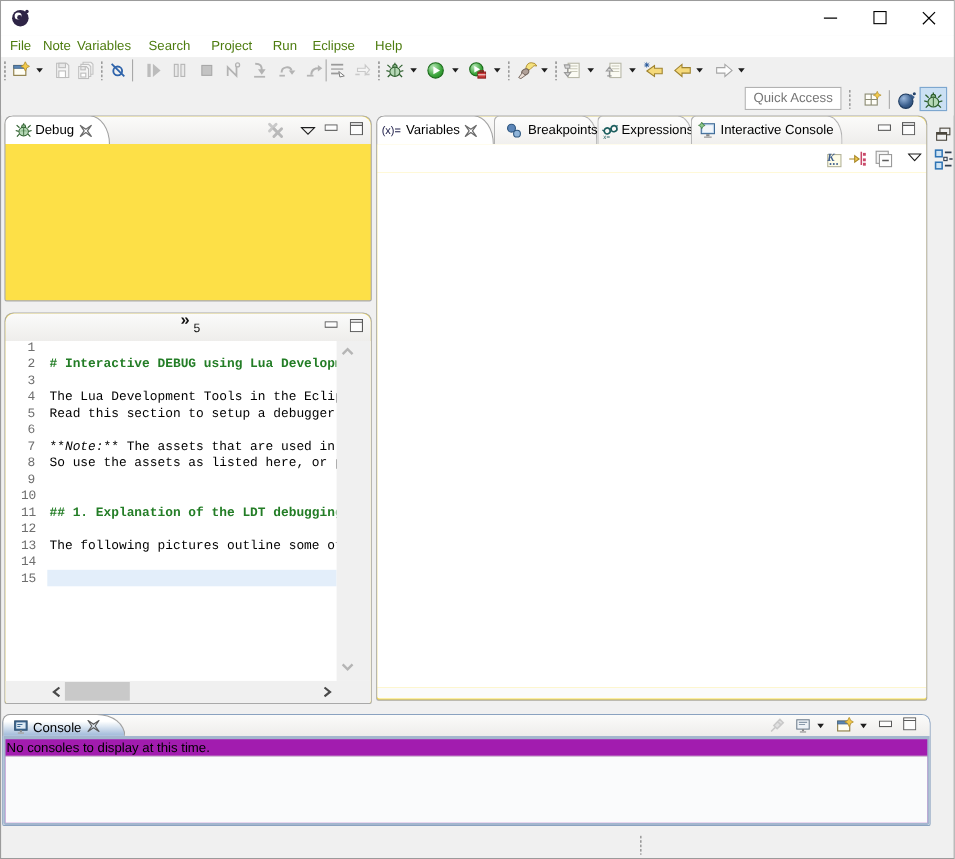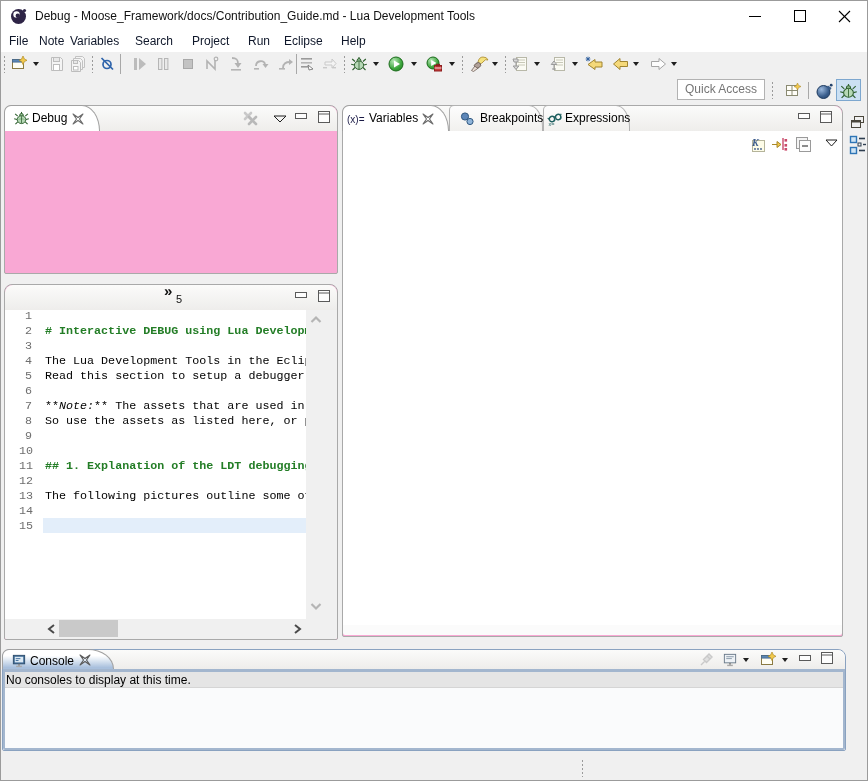--- a/index.html
+++ b/index.html
@@ -9,36 +9,36 @@
   font-size:12px; color:#000;
   background:#f0f0f0; position:relative; overflow:hidden;
 }
 #win { position:absolute; left:0; top:0; width:868px; height:781px;
   border:1px solid #9b9b9b; background:#f0f0f0; }
 
 #titlebar { position:absolute; left:0; top:0; width:866px; height:31px; background:#fff; }
 #title-text { position:absolute; left:34px; top:8px; color:#111; }
 
 #menubar { position:absolute; left:0; top:31px; width:866px; height:20px; background:#fff; }
-.menu { position:absolute; top:2px; color:#0f172a; }
+.menu { position:absolute; top:2px; color:#4d7c0f; }
 
 #toolbar { position:absolute; left:0; top:51px; width:866px; height:26px; background:#f0f0f0; }
 #toolbar2 { position:absolute; left:0; top:77px; width:866px; height:27px; background:#f0f0f0; }
 .tbi { position:absolute; top:4px; width:16px; height:16px; }
 .dd { position:absolute; top:10px; width:0; height:0; border-left:3.5px solid transparent; border-right:3.5px solid transparent; border-top:4px solid #1e1e1e; }
 .vsep { position:absolute; top:2px; width:1px; height:20px; background:#a8a8a8; }
 .dsep { position:absolute; top:3px; width:3px; height:18px;
   background-image:radial-gradient(circle, #9a9a9a 35%, transparent 40%);
   background-size:3px 4px; background-repeat:repeat-y; }
 #qa { position:absolute; left:676px; top:1px; width:88px; height:21px; background:#fff;
   border:1px solid #b2b2b2; color:#757575; font-size:12px; line-height:19px; padding-left:7px; }
 #persp-sel { position:absolute; left:835px; top:1px; width:25px; height:22px;
   background:#cbe0f3; border:1px solid #7da7cf; }
 
-.panel { position:absolute; background:#f9a8d4; border:1px solid #a9a9a9;
+.panel { position:absolute; background:#fde047; border:1px solid #a9a9a9;
   border-radius:8px 8px 2px 2px; }
 .phead { position:absolute; left:0; top:0; right:0; height:25px;
   background:linear-gradient(#fbfbfa,#eeedeb); border-radius:8px 8px 0 0; }
 .tab { position:absolute; top:-1px; height:26px; background:#fff;
   border:1px solid #a0a0a0; border-bottom:none;
   border-radius:7px 18px 0 0 / 7px 26px 0 0; }
 .tab.inactive { background:linear-gradient(#fdfdfd,#f1f0ee); border-color:#b2b2b2;
   border-radius:5px 14px 0 0 / 5px 22px 0 0; }
 .tab.active-blue { background:linear-gradient(#ffffff 30%, #dde7f2 55%, #a9c0dd 92%); }
 .tablabel { position:absolute; top:5px; color:#000; white-space:nowrap; }
@@ -64,21 +64,20 @@
 <body>
 <div id="win">
 
 <div id="titlebar">
   <svg class="ic" style="left:9px;top:6px" width="18" height="18" viewBox="0 0 18 18">
     <circle cx="8.5" cy="9.5" r="7.5" fill="#2e2446"></circle>
     <circle cx="6.5" cy="7.5" r="3.2" fill="#fff"></circle>
     <circle cx="7.8" cy="8.8" r="2.2" fill="#2e2446"></circle>
     <circle cx="14.5" cy="3.5" r="1.6" fill="#2e2446"></circle>
   </svg>
-  <span id="title-text">Debug - Moose_Framework/docs/Contribution_Guide.md - Lua Development Tools</span>
   <svg class="ic" style="left:742px;top:0" width="120" height="31" viewBox="0 0 120 31">
     <line x1="6" y1="15.5" x2="18" y2="15.5" stroke="#000" stroke-width="1"></line>
     <rect x="51.5" y="9.5" width="11" height="11" fill="none" stroke="#000" stroke-width="1"></rect>
     <line x1="96" y1="10" x2="107" y2="21" stroke="#000" stroke-width="1.1"></line>
     <line x1="107" y1="10" x2="96" y2="21" stroke="#000" stroke-width="1.1"></line>
   </svg>
 </div>
 
 <div id="menubar">
   <span class="menu" style="left:8px">File</span>
@@ -405,20 +404,30 @@
       <g transform="rotate(-18 9 7)">
         <circle cx="5.5" cy="8" r="2.7" fill="none" stroke="#1e5f5f" stroke-width="1.5"></circle>
         <circle cx="12" cy="8" r="2.7" fill="none" stroke="#1e5f5f" stroke-width="1.5"></circle>
         <path d="M8 7.4 Q8.75 6.2 9.5 7.4" fill="none" stroke="#1e5f5f" stroke-width="1.1"></path>
         <path d="M2.9 7.4 L1.6 5.8 M14.6 7.4 L15.9 5.8" stroke="#1e5f5f" stroke-width="1"></path>
       </g>
       <text x="2.5" y="16" font-size="5.5" fill="#1e5f5f" font-family="Liberation Sans, sans-serif">x=</text>
     </svg>
     <span class="tablabel" style="left:21px">Expressions</span>
   </div>
+  <div class="tab inactive" style="left:285px;width:138px">
+    <svg class="ic" style="left:5px;top:4px" width="17" height="17" viewBox="0 0 17 17">
+      <rect x="3.5" y="2.5" width="12" height="9" fill="#cfe2f2" stroke="#3e6a96"></rect>
+      <rect x="5" y="4" width="9" height="6" fill="#f2f6fa"></rect>
+      <rect x="8" y="12" width="3" height="2" fill="#8a8a8a"></rect>
+      <rect x="6" y="14" width="7" height="1.4" fill="#a9a9a9"></rect>
+      <path d="M4 1 L5 3 L7 4 L5 5 L4 7 L3 5 L1 4 L3 3 Z" fill="#8cc98c" stroke="#2e6e2e" stroke-width="0.6"></path>
+    </svg>
+    <span class="tablabel" style="left:26px">Interactive Console</span>
+  </div>
   <svg class="ic" style="left:455px;top:7px" width="12" height="7" viewBox="0 0 12 7">
     <rect x="0.5" y="0.5" width="11" height="5" fill="#fdfdfd" stroke="#5a5a5a"></rect>
   </svg>
   <svg class="ic" style="left:477px;top:5px" width="12" height="12" viewBox="0 0 12 12">
     <rect x="0.5" y="0.5" width="11" height="11" fill="#fdfdfd" stroke="#5a5a5a"></rect>
     <line x1="0.5" y1="3" x2="11.5" y2="3" stroke="#5a5a5a"></line>
   </svg>
 
   <div style="position:absolute;left:0;top:25px;right:0;height:26px;background:#fff">
     <svg class="ic" style="left:406px;top:5px" width="17" height="17" viewBox="0 0 17 17">
@@ -497,21 +506,21 @@
     <path d="M12 0 L13.4 3 L16 4.3 L13.4 5.6 L12 8.6 L10.6 5.6 L8 4.3 L10.6 3 Z" fill="#f2c94c" stroke="#b08c28" stroke-width="0.7"></path>
   </svg>
   <div class="dd" style="left:779px;top:8px"></div>
   <svg class="ic" style="left:796px;top:5px" width="12" height="7" viewBox="0 0 12 7">
     <rect x="0.5" y="0.5" width="11" height="5" fill="#fdfdfd" stroke="#5a5a5a"></rect>
   </svg>
   <svg class="ic" style="left:818px;top:2px" width="12" height="12" viewBox="0 0 12 12">
     <rect x="0.5" y="0.5" width="11" height="11" fill="#fdfdfd" stroke="#5a5a5a"></rect>
     <line x1="0.5" y1="3" x2="11.5" y2="3" stroke="#5a5a5a"></line>
   </svg>
-  <div style="position:absolute;left:0;top:19px;right:0;bottom:0;border:2px solid #a3b6ce;border-top:3px solid #a3b6ce;background:#e5e5e5;border-radius:0 0 2px 2px">
+  <div style="position:absolute;left:0;top:19px;right:0;bottom:0;border:2px solid #a3b6ce;border-top:3px solid #a3b6ce;background:#a21caf;border-radius:0 0 2px 2px">
     <div id="console-msg" style="top:1px">No consoles to display at this time.</div>
     <div style="position:absolute;left:0;top:15px;right:0;height:1px;background:#d5d5d5"></div>
     <div style="position:absolute;left:0;top:16px;right:0;bottom:0;background:#fafbfc"></div>
   </div>
 </div>
 
 <div style="position:absolute;left:580px;top:758px;width:3px;height:18px;
   background-image:radial-gradient(circle, #9a9a9a 35%, transparent 40%);
   background-size:3px 4px; background-repeat:repeat-y;"></div>
 

